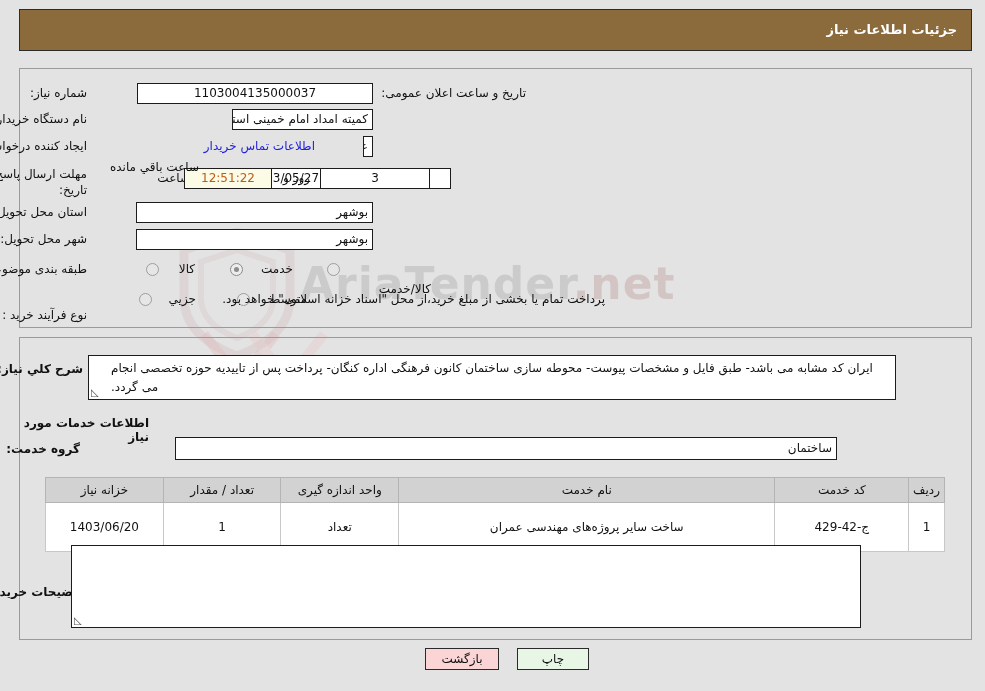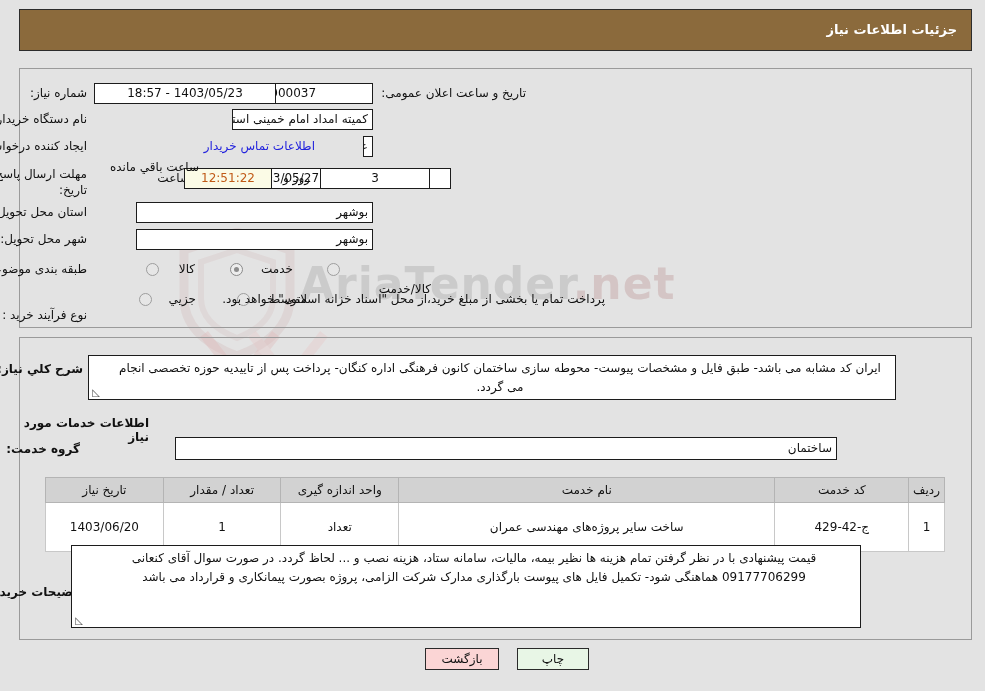--- a/index.html
+++ b/index.html
@@ -158,21 +158,21 @@
 
   
   .ta {
     position: absolute;
     border: 1px solid #1c1c1c;
     background: #ffffff;
     font-size: 12px;
     color: #111;
     padding: 3px 6px 3px 22px;
     line-height: 19px;
-    text-align: center;
+    text-align: left;
     z-index: 4;
     overflow: hidden;
   }
   .ta .grip {
     position: absolute;
     left: 2px; bottom: 1px;
     width: 10px; height: 10px;
     color: #555;
     font-size: 10px;
     line-height: 10px;
@@ -251,21 +251,20 @@
 
   <div class="topbar">
     <div class="topbar-title">جزئیات اطلاعات نیاز</div>
   </div>
 
   <div class="panel panel-main"></div>
 
   <div class="lbl" style="right:898px; top:86px;">شماره نیاز:</div>
   <div class="inp" style="right:612px; top:83px; width:236px;">1103004135000037</div>
   <div class="lbl" style="right:459px; top:86px;">تاریخ و ساعت اعلان عمومی:</div>
-  <div class="inp" style="right:709px; top:83px; width:182px; left:103px;">1403/05/23 - 18:57</div>
 
   <div class="lbl" style="right:898px; top:112px;">نام دستگاه خریدار:</div>
   <div class="inp r" style="right:612px; top:109px; left:232px;">کمیته امداد امام خمینی استان بوشهر</div>
 
   <div class="lbl" style="right:898px; top:139px;">ایجاد کننده درخواست:</div>
   <div class="inp r" style="right:612px; top:136px; left:419px;">علی جاویدفر کاربرداز کمیته امداد امام خمینی استان بوشهر</div>
   <div class="link" style="right:670px; top:139px; left:199px;">اطلاعات تماس خریدار</div>
 
   <div class="lbl" style="right:898px; top:167px;">مهلت ارسال پاسخ: تا</div>
   <div class="lbl" style="right:898px; top:183px;">تاریخ:</div>
@@ -311,37 +310,36 @@
   <div class="inp r" style="right:148px; top:437px; left:175px; height:23px; line-height:21px;">ساختمان</div>
 
   <table class="tbl">
     <thead>
       <tr>
         <th style="width:34px;">ردیف</th>
         <th style="width:134px;">کد خدمت</th>
         <th style="width:378px;">نام خدمت</th>
         <th style="width:118px;">واحد اندازه گیری</th>
         <th style="width:118px;">تعداد / مقدار</th>
-        <th style="width:118px;">تاریخ نیاز</th>
+        <th style="width:118px;">خزانه نیاز</th>
       </tr>
     </thead>
     <tbody>
       <tr>
         <td>1</td>
         <td>ج-42-429</td>
         <td>ساخت سایر پروژه‌های مهندسی عمران</td>
         <td>تعداد</td>
         <td>1</td>
         <td>1403/06/20</td>
       </tr>
     </tbody>
   </table>
 
   <div class="lbl b" style="right:900px; top:585px;">توضیحات خریدار:</div>
   <div class="ta" style="right:124px; top:545px; left:71px; height:83px;">
-    <span>قیمت پیشنهادی با در نظر گرفتن تمام هزینه ها نظیر بیمه، مالیات، سامانه ستاد، هزینه نصب و ... لحاظ گردد. در صورت سوال آقای کنعانی 09177706299 هماهنگی شود- تکمیل فایل های پیوست بارگذاری مدارک شرکت الزامی، پروژه بصورت پیمانکاری و قرارداد می باشد</span>
     <span class="grip">◺</span>
   </div>
 
   <button class="btn btn-print" style="left:517px; top:648px; width:72px;">چاپ</button>
   <button class="btn btn-back" style="left:425px; top:648px; width:74px;">بازگشت</button>
 
 </div>
 
 </body></html>

